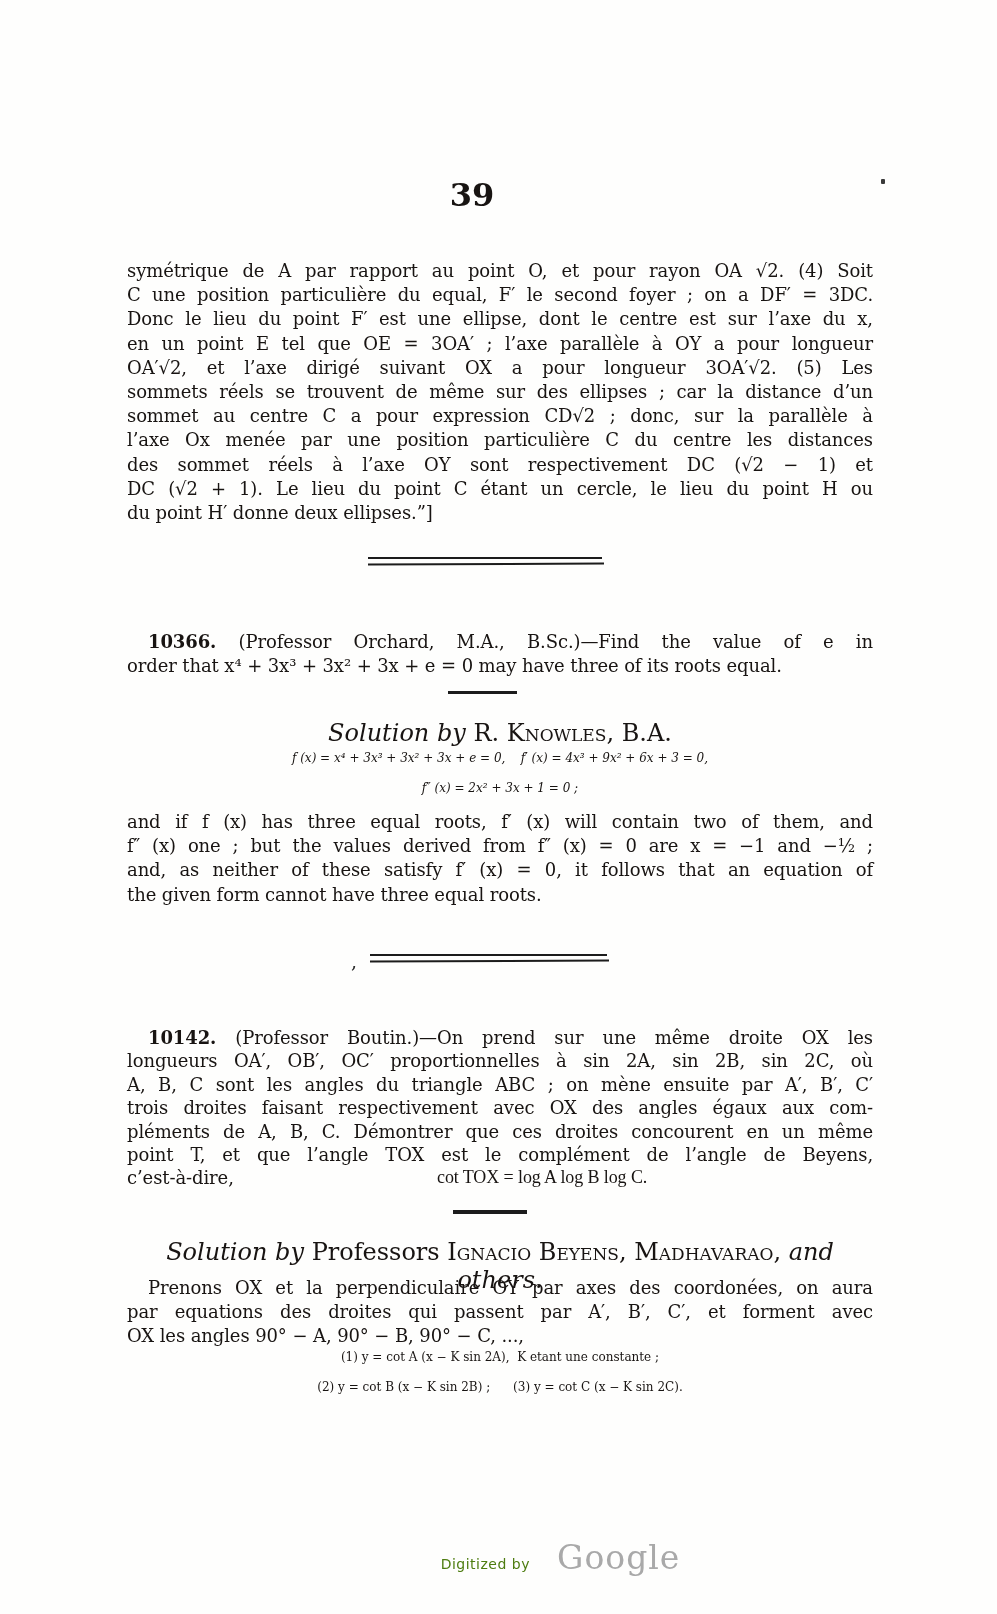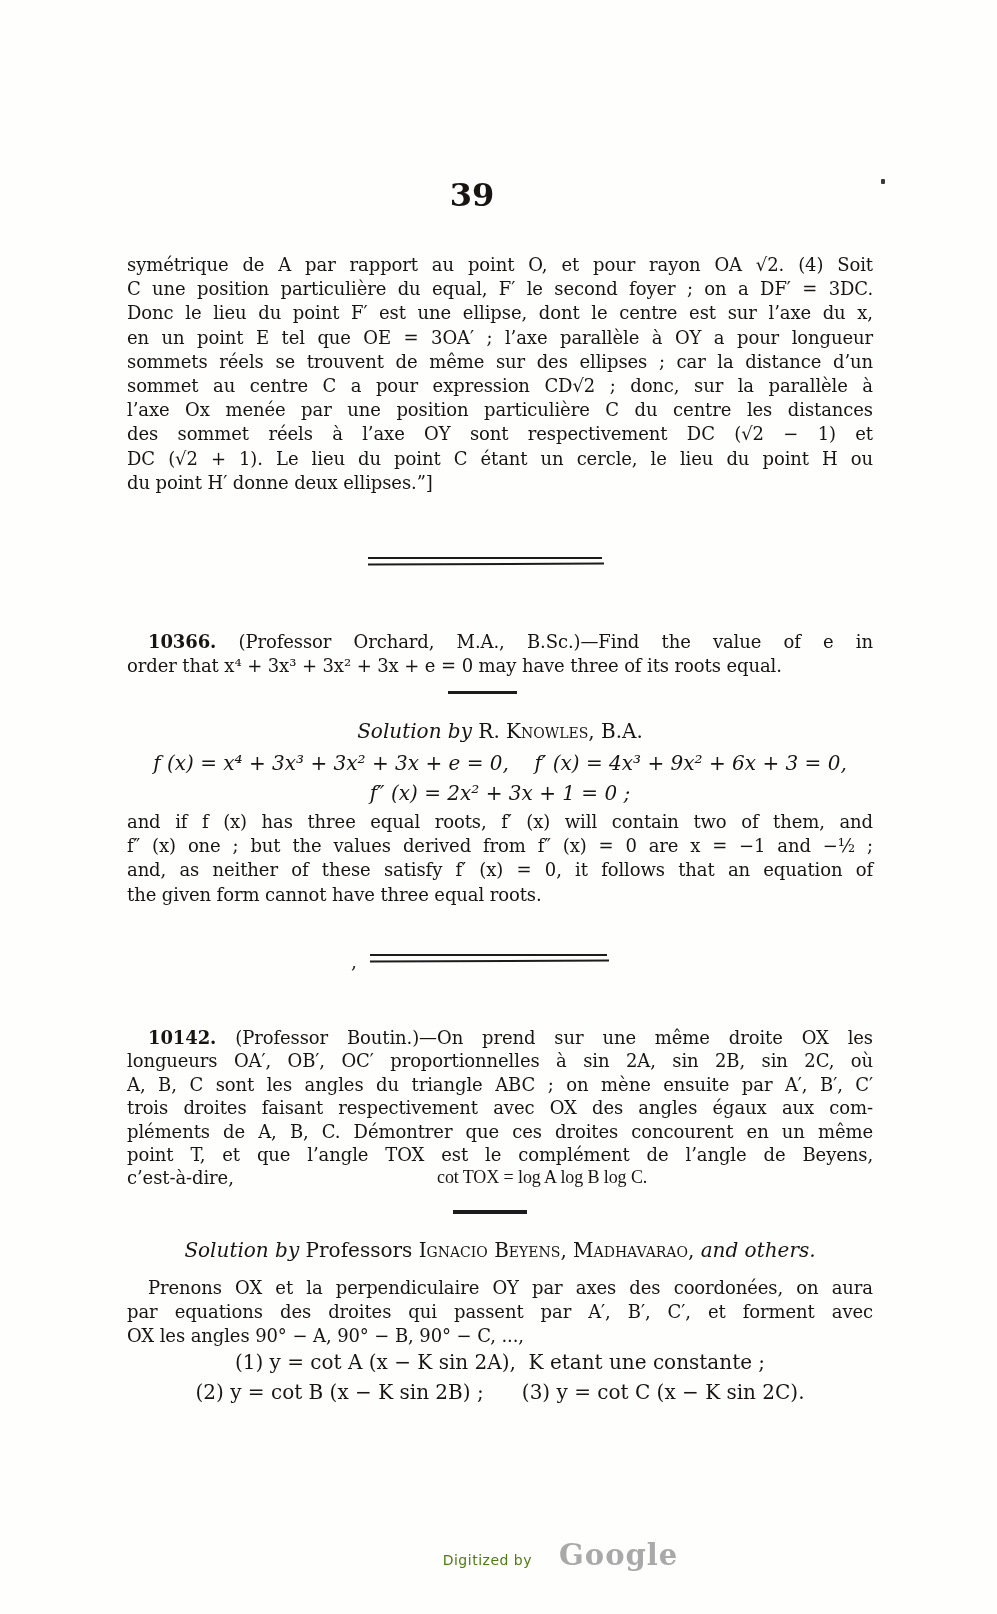--- a/index.html
+++ b/index.html
@@ -12,59 +12,59 @@
     position:absolute;top:176px;left:0;width:944px;text-align:center;
     font-size:32px;font-weight:700;
   }
   .para,.heading{
     position:absolute;left:127px;width:746px;
     font-size:18px;line-height:24.2px;letter-spacing:-0.1px;
   }
   .tline{text-align:justify;text-align-last:justify;}
   .tline.last{text-align-last:left;}
   .tline.indent{text-indent:21px;}
-  .intro{top:253px;}
+  .intro{top:259px;}
   .q1{top:630px;}
   .body1{top:810px;}
   .q2{top:1026px;line-height:23.4px;}
   .body3{top:1276px;}
   .body3 .tline:first-child{text-indent:21px;}
   .bold{font-weight:700;}
   .it{font-style:italic;}
   .sc{font-variant:small-caps;}
   .sep{position:absolute;}
   .sep1{top:557px;left:368px;width:234px;}
   .sep2{top:954px;left:370px;width:237px;}
   .sepline{height:2px;background:#1c1c1c;}
   .sepline.b{margin-top:4px;transform:rotate(-0.25deg);width:101%;}
   .rule-short{position:absolute;background:#1c1c1c;}
   .r1{top:691px;left:448px;width:69px;height:3px;}
   .r2{top:1210px;left:453px;width:74px;height:4px;}
-  .byline{position:absolute;left:127px;width:746px;text-align:center;font-size:20px;}
+  .byline{position:absolute;left:127px;width:746px;text-align:center;font-size:24px;}
   .b1{top:719px;}
   .b2{top:1238px;}
   .eq{
     position:absolute;left:127px;width:746px;text-align:center;
-    font-size:20px;white-space:pre;
+    font-size:12px;white-space:pre;
   }
   .eq.math{font-style:italic;}
   .e1{top:751px;}
   .e2{top:781px;}
   .e3{top:1350px;}
   .e4{top:1380px;}
   .l7{position:relative;text-align:right;text-align-last:left;}
   .l7eq{position:absolute;left:310px;top:0;font-family:Liberation Serif, serif;}
   .watermark{position:absolute;top:1538px;left:62px;width:997px;text-align:center;}
   .wm-prefix{
     font-family:"DejaVu Sans","Liberation Sans",sans-serif;
     font-size:14px;color:#4d7c0f;letter-spacing:0.5px;
   }
   .wm-logo{
-    font-family:"DejaVu Serif",serif;font-size:29px;color:#a9a9a9;
-    margin-left:22px;letter-spacing:1px;font-weight:bold;
+    font-family:"DejaVu Serif",serif;font-size:33px;color:#a9a9a9;
+    margin-left:22px;letter-spacing:1px;
   }
   .speck{
     position:absolute;top:179px;left:881px;width:4px;height:5px;
     background:#3a3a3a;border-radius:1px;
   }
   .comma-artifact{
     position:absolute;top:950px;left:351px;font-size:19px;color:#2a2a2a;
   }
 </style>
 </head>
@@ -74,20 +74,21 @@
 
   <div class="page-number">39</div>
 
   <div class="speck"></div>
 
   <div class="para intro">
       <div class="tline">symétrique de A par rapport au point O, et pour rayon OA √2.   (4) Soit</div>
       <div class="tline">C une position particulière du equal, F′ le second foyer ; on a DF′ = 3DC.</div>
       <div class="tline">Donc le lieu du point F′ est une ellipse, dont le centre est sur l’axe du x,</div>
       <div class="tline">en un point E tel que OE = 3OA′ ; l’axe parallèle à OY a pour longueur</div>
+      <div class="tline">OA′√2, et l’axe dirigé suivant OX a pour longueur 3OA′√2.  (5) Les</div>
       <div class="tline">sommets réels se trouvent de même sur des ellipses ; car la distance d’un</div>
       <div class="tline">sommet au centre C a pour expression CD√2 ; donc, sur la parallèle à</div>
       <div class="tline">l’axe Ox menée par une position particulière C du centre les distances</div>
       <div class="tline">des sommet réels à l’axe OY sont respectivement DC (√2 − 1) et</div>
       <div class="tline">DC (√2 + 1).   Le lieu du point C étant un cercle, le lieu du point H ou</div>
       <div class="tline last">du point H′ donne deux ellipses.”]</div>
     </div>
 
   <div class="sep sep1">
     <div class="sepline a"></div>

